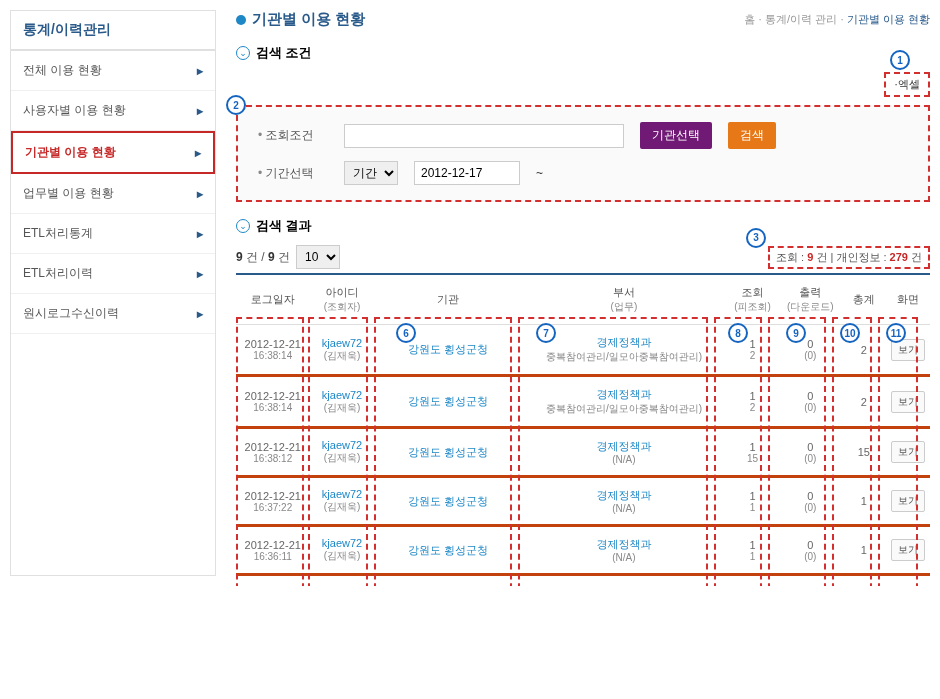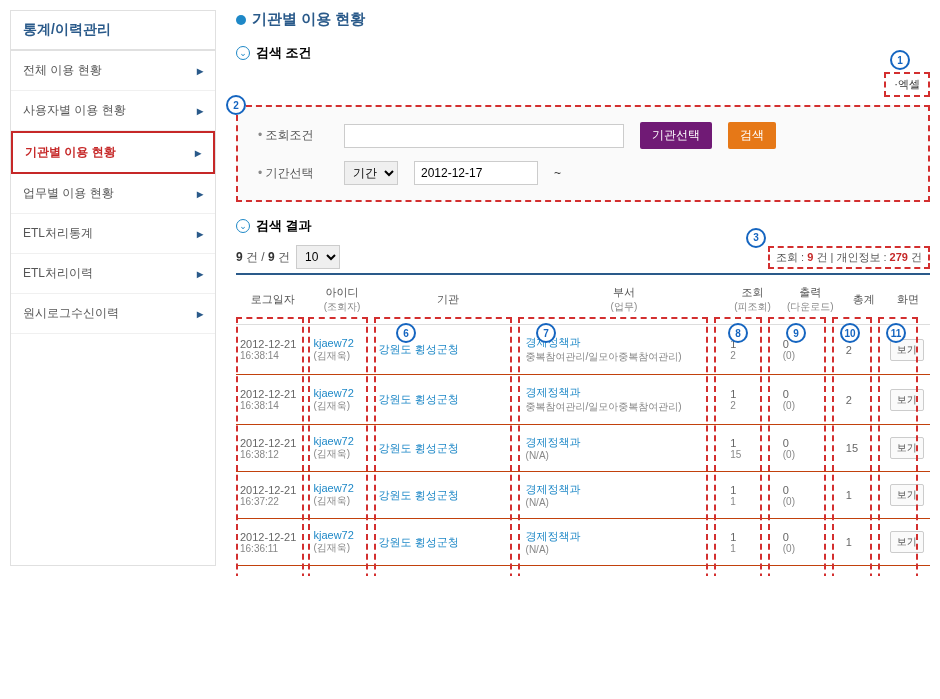--- a/index.html
+++ b/index.html
@@ -33,37 +33,37 @@
     .annotation-num { position: absolute; width: 20px; height: 20px; border: 2px solid #1565c0; border-radius: 50%; background: #fff; display: flex; align-items: center; justify-content: center; font-size: 10px; font-weight: bold; color: #1565c0; z-index: 10; }
     
     
     .search-box { border: 2px dashed #d32f2f; padding: 15px 20px; background: #fafafa; position: relative; }
     .search-row { display: flex; align-items: center; gap: 16px; margin-bottom: 12px; }
     .search-row:last-child { margin-bottom: 0; }
     .search-label { width: 70px; font-size: 12px; color: #555; }
     .search-label::before { content: "• "; color: #888; }
     .text-input { border: 1px solid #ccc; padding: 4px 6px; font-size: 12px; }
     .text-input.wide { width: 280px; }
-    .date-input { width: 124px; }
+    .date-input { width: 106px; }
     .btn { padding: 5px 12px; border: none; border-radius: 2px; font-size: 12px; cursor: pointer; color: #fff; }
     .btn-blue { background: #701a75; }
     .btn-orange { background: #e67817; }
     select { border: 1px solid #ccc; padding: 3px 4px; font-size: 12px; }
     
     
     .results-header { display: flex; justify-content: space-between; align-items: center; margin-top: 10px; padding-bottom: 4px; border-bottom: 2px solid #2a5a8a; position: relative; }
     .results-count { font-size: 12px; color: #555; display: flex; align-items: center; gap: 6px; }
     .results-count b { color: #333; }
     .results-summary { border: 2px dashed #d32f2f; padding: 2px 6px; font-size: 11px; color: #555; }
     .results-summary .num-red { color: #c62828; font-weight: bold; }
     
     
     table { width: 100%; border-collapse: collapse; table-layout: fixed; }
     thead th { font-size: 11px; color: #555; padding: 10px 4px; border-bottom: 1px solid #ddd; font-weight: normal; text-align: center; }
-    tbody td { font-size: 11px; color: #666; padding: 10px 4px; border-bottom: 1px solid #c2410c; vertical-align: middle; }
+    tbody td { font-size: 11px; color: #666; padding: 10px 4px; border-bottom: 3px solid #c2410c; text-align: center; vertical-align: middle; }
     tbody td a { color: #1e88c7; text-decoration: none; }
     .view-btn { display: inline-block; padding: 3px 6px; border: 1px solid #ccc; border-radius: 2px; font-size: 10px; color: #555; cursor: pointer; background: #fafafa; }
     
     
     .table-wrap { position: relative; }
     .col-overlay { position: absolute; border: 2px dashed #d32f2f; pointer-events: none; }
     
     .col-log { width: 70px; }
     .col-id { width: 62px; }
     .col-org { width: 140px; }
@@ -110,20 +110,25 @@
       <span>원시로그수신이력</span>
       <span class="chevron">▸</span>
     </div>
   </div>
 
   <div class="main">
     <div class="page-header">
       <div class="page-title-wrap">
         <span class="bullet-circle"></span>
         <span class="page-title">기관별 이용 현황</span>
+      </div>
+      <div class="breadcrumb">
+        <span>홈</span> ·
+        <span>통계/이력 관리</span> ·
+        <span class="current">기관별 이용 현황</span>
       </div>
     </div>
 
     <div class="section-header">
       <span class="toggle-icon">⌄</span>
       <span class="section-title">검색 조건</span>
     </div>
 
     <div class="excel-row" style="position:relative;">
       <span class="annotation-num" style="top:-22px; right:20px;">1</span>

